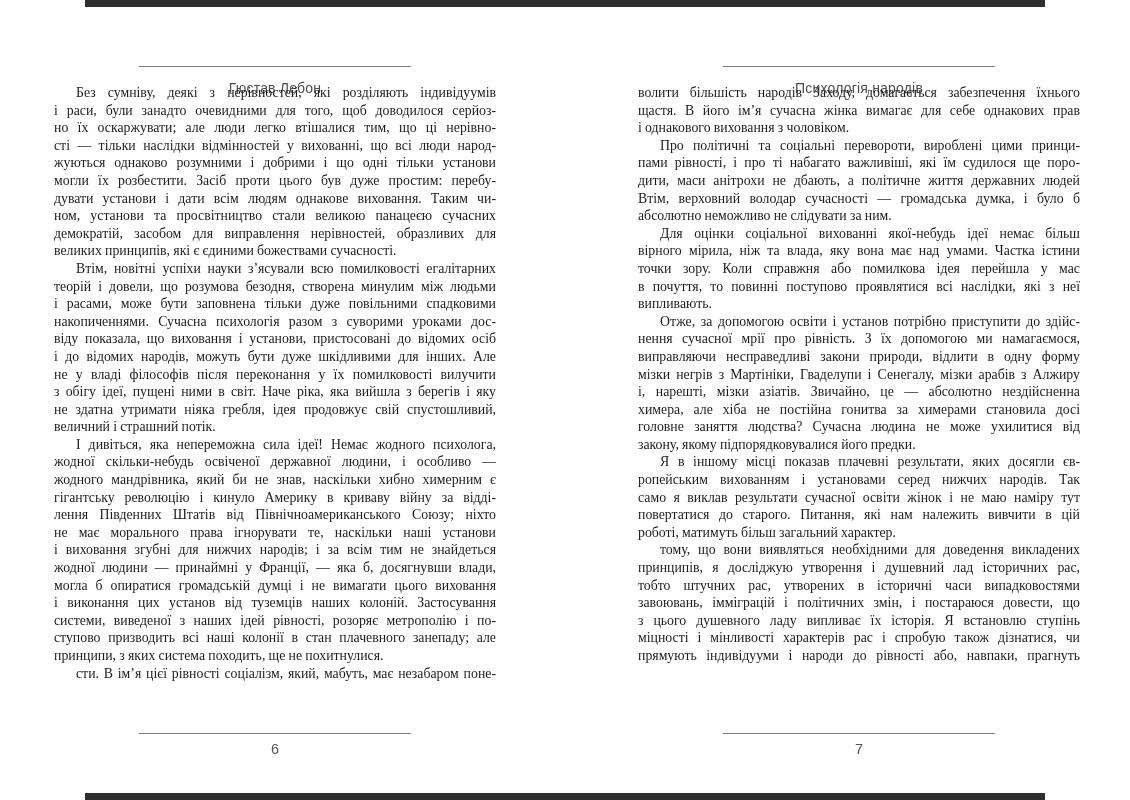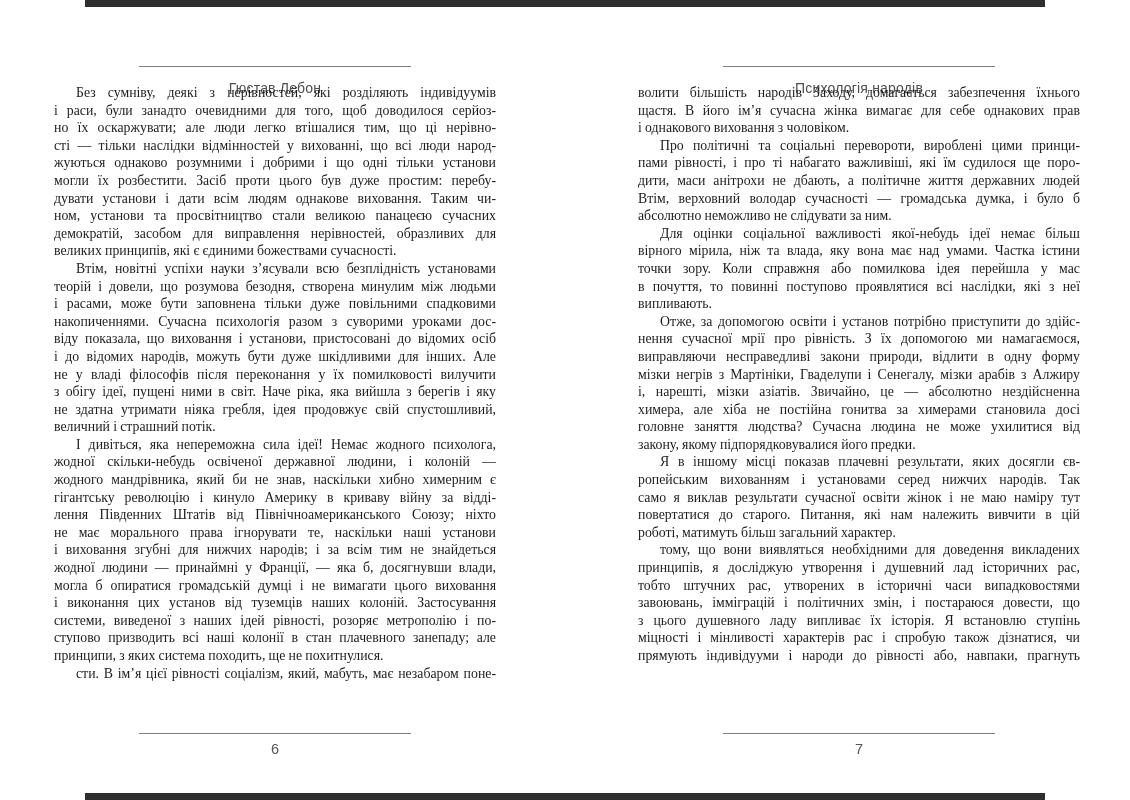--- a/index.html
+++ b/index.html
@@ -57,34 +57,34 @@
         <div class="line">но їх оскаржувати; але люди легко втішалися тим, що ці нерівно-</div>
         <div class="line">сті — тільки наслідки відмінностей у вихованні, що всі люди народ-</div>
         <div class="line">жуються однаково розумними і добрими і що одні тільки установи</div>
         <div class="line">могли їх розбестити. Засіб проти цього був дуже простим: перебу-</div>
         <div class="line">дувати установи і дати всім людям однакове виховання. Таким чи-</div>
         <div class="line">ном, установи та просвітництво стали великою панацеєю сучасних</div>
         <div class="line">демократій, засобом для виправлення нерівностей, образливих для</div>
         <div class="line last">великих принципів, які є єдиними божествами сучасності.</div>
       </div>
       <div class="para indent">
-        <div class="line">Втім, новітні успіхи науки з’ясували всю безплідність установами</div>
+        <div class="line">Втім, новітні успіхи науки з’ясували всю помилковості егалітарних</div>
         <div class="line">теорій і довели, що розумова безодня, створена минулим між людьми</div>
         <div class="line">і расами, може бути заповнена тільки дуже повільними спадковими</div>
         <div class="line">накопиченнями. Сучасна психологія разом з суворими уроками дос-</div>
         <div class="line">віду показала, що виховання і установи, пристосовані до відомих осіб</div>
         <div class="line">і до відомих народів, можуть бути дуже шкідливими для інших. Але</div>
         <div class="line">не у владі філософів після переконання у їх помилковості вилучити</div>
         <div class="line">з обігу ідеї, пущені ними в світ. Наче ріка, яка вийшла з берегів і яку</div>
         <div class="line">не здатна утримати ніяка гребля, ідея продовжує свій спустошливий,</div>
         <div class="line last">величний і страшний потік.</div>
       </div>
       <div class="para indent">
         <div class="line">І дивіться, яка непереможна сила ідеї! Немає жодного психолога,</div>
-        <div class="line">жодної скільки-небудь освіченої державної людини, і колоній —</div>
+        <div class="line">жодної скільки-небудь освіченої державної людини, і особливо —</div>
         <div class="line">жодного мандрівника, який би не знав, наскільки хибно химерним є</div>
         <div class="line">гігантську революцію і кинуло Америку в криваву війну за відді-</div>
         <div class="line">лення Південних Штатів від Північноамериканського Союзу; ніхто</div>
         <div class="line">не має морального права ігнорувати те, наскільки наші установи</div>
         <div class="line">і виховання згубні для нижчих народів; і за всім тим не знайдеться</div>
         <div class="line">жодної людини — принаймні у Франції, — яка б, досягнувши влади,</div>
         <div class="line">могла б опиратися громадській думці і не вимагати цього виховання</div>
         <div class="line">і виконання цих установ від туземців наших колоній. Застосування</div>
         <div class="line">системи, виведеної з наших ідей рівності, розоряє метрополію і по-</div>
         <div class="line">ступово призводить всі наші колонії в стан плачевного занепаду; але</div>
@@ -108,21 +108,21 @@
         <div class="line last">і однакового виховання з чоловіком.</div>
       </div>
       <div class="para indent">
         <div class="line">Про політичні та соціальні перевороти, вироблені цими принци-</div>
         <div class="line">пами рівності, і про ті набагато важливіші, які їм судилося ще поро-</div>
         <div class="line">дити, маси анітрохи не дбають, а політичне життя державних людей</div>
         <div class="line">Втім, верховний володар сучасності — громадська думка, і було б</div>
         <div class="line last">абсолютно неможливо не слідувати за ним.</div>
       </div>
       <div class="para indent">
-        <div class="line">Для оцінки соціальної важливості якої-небудь ідеї немає більш</div>
+        <div class="line">Для оцінки соціальної вихованні якої-небудь ідеї немає більш</div>
         <div class="line">вірного мірила, ніж та влада, яку вона має над умами. Частка істини</div>
         <div class="line">точки зору. Коли справжня або помилкова ідея перейшла у мас</div>
         <div class="line">в почуття, то повинні поступово проявлятися всі наслідки, які з неї</div>
         <div class="line last">випливають.</div>
       </div>
       <div class="para indent">
         <div class="line">Отже, за допомогою освіти і установ потрібно приступити до здійс-</div>
         <div class="line">нення сучасної мрії про рівність. З їх допомогою ми намагаємося,</div>
         <div class="line">виправляючи несправедливі закони природи, відлити в одну форму</div>
         <div class="line">мізки негрів з Мартініки, Гваделупи і Сенегалу, мізки арабів з Алжиру</div>

